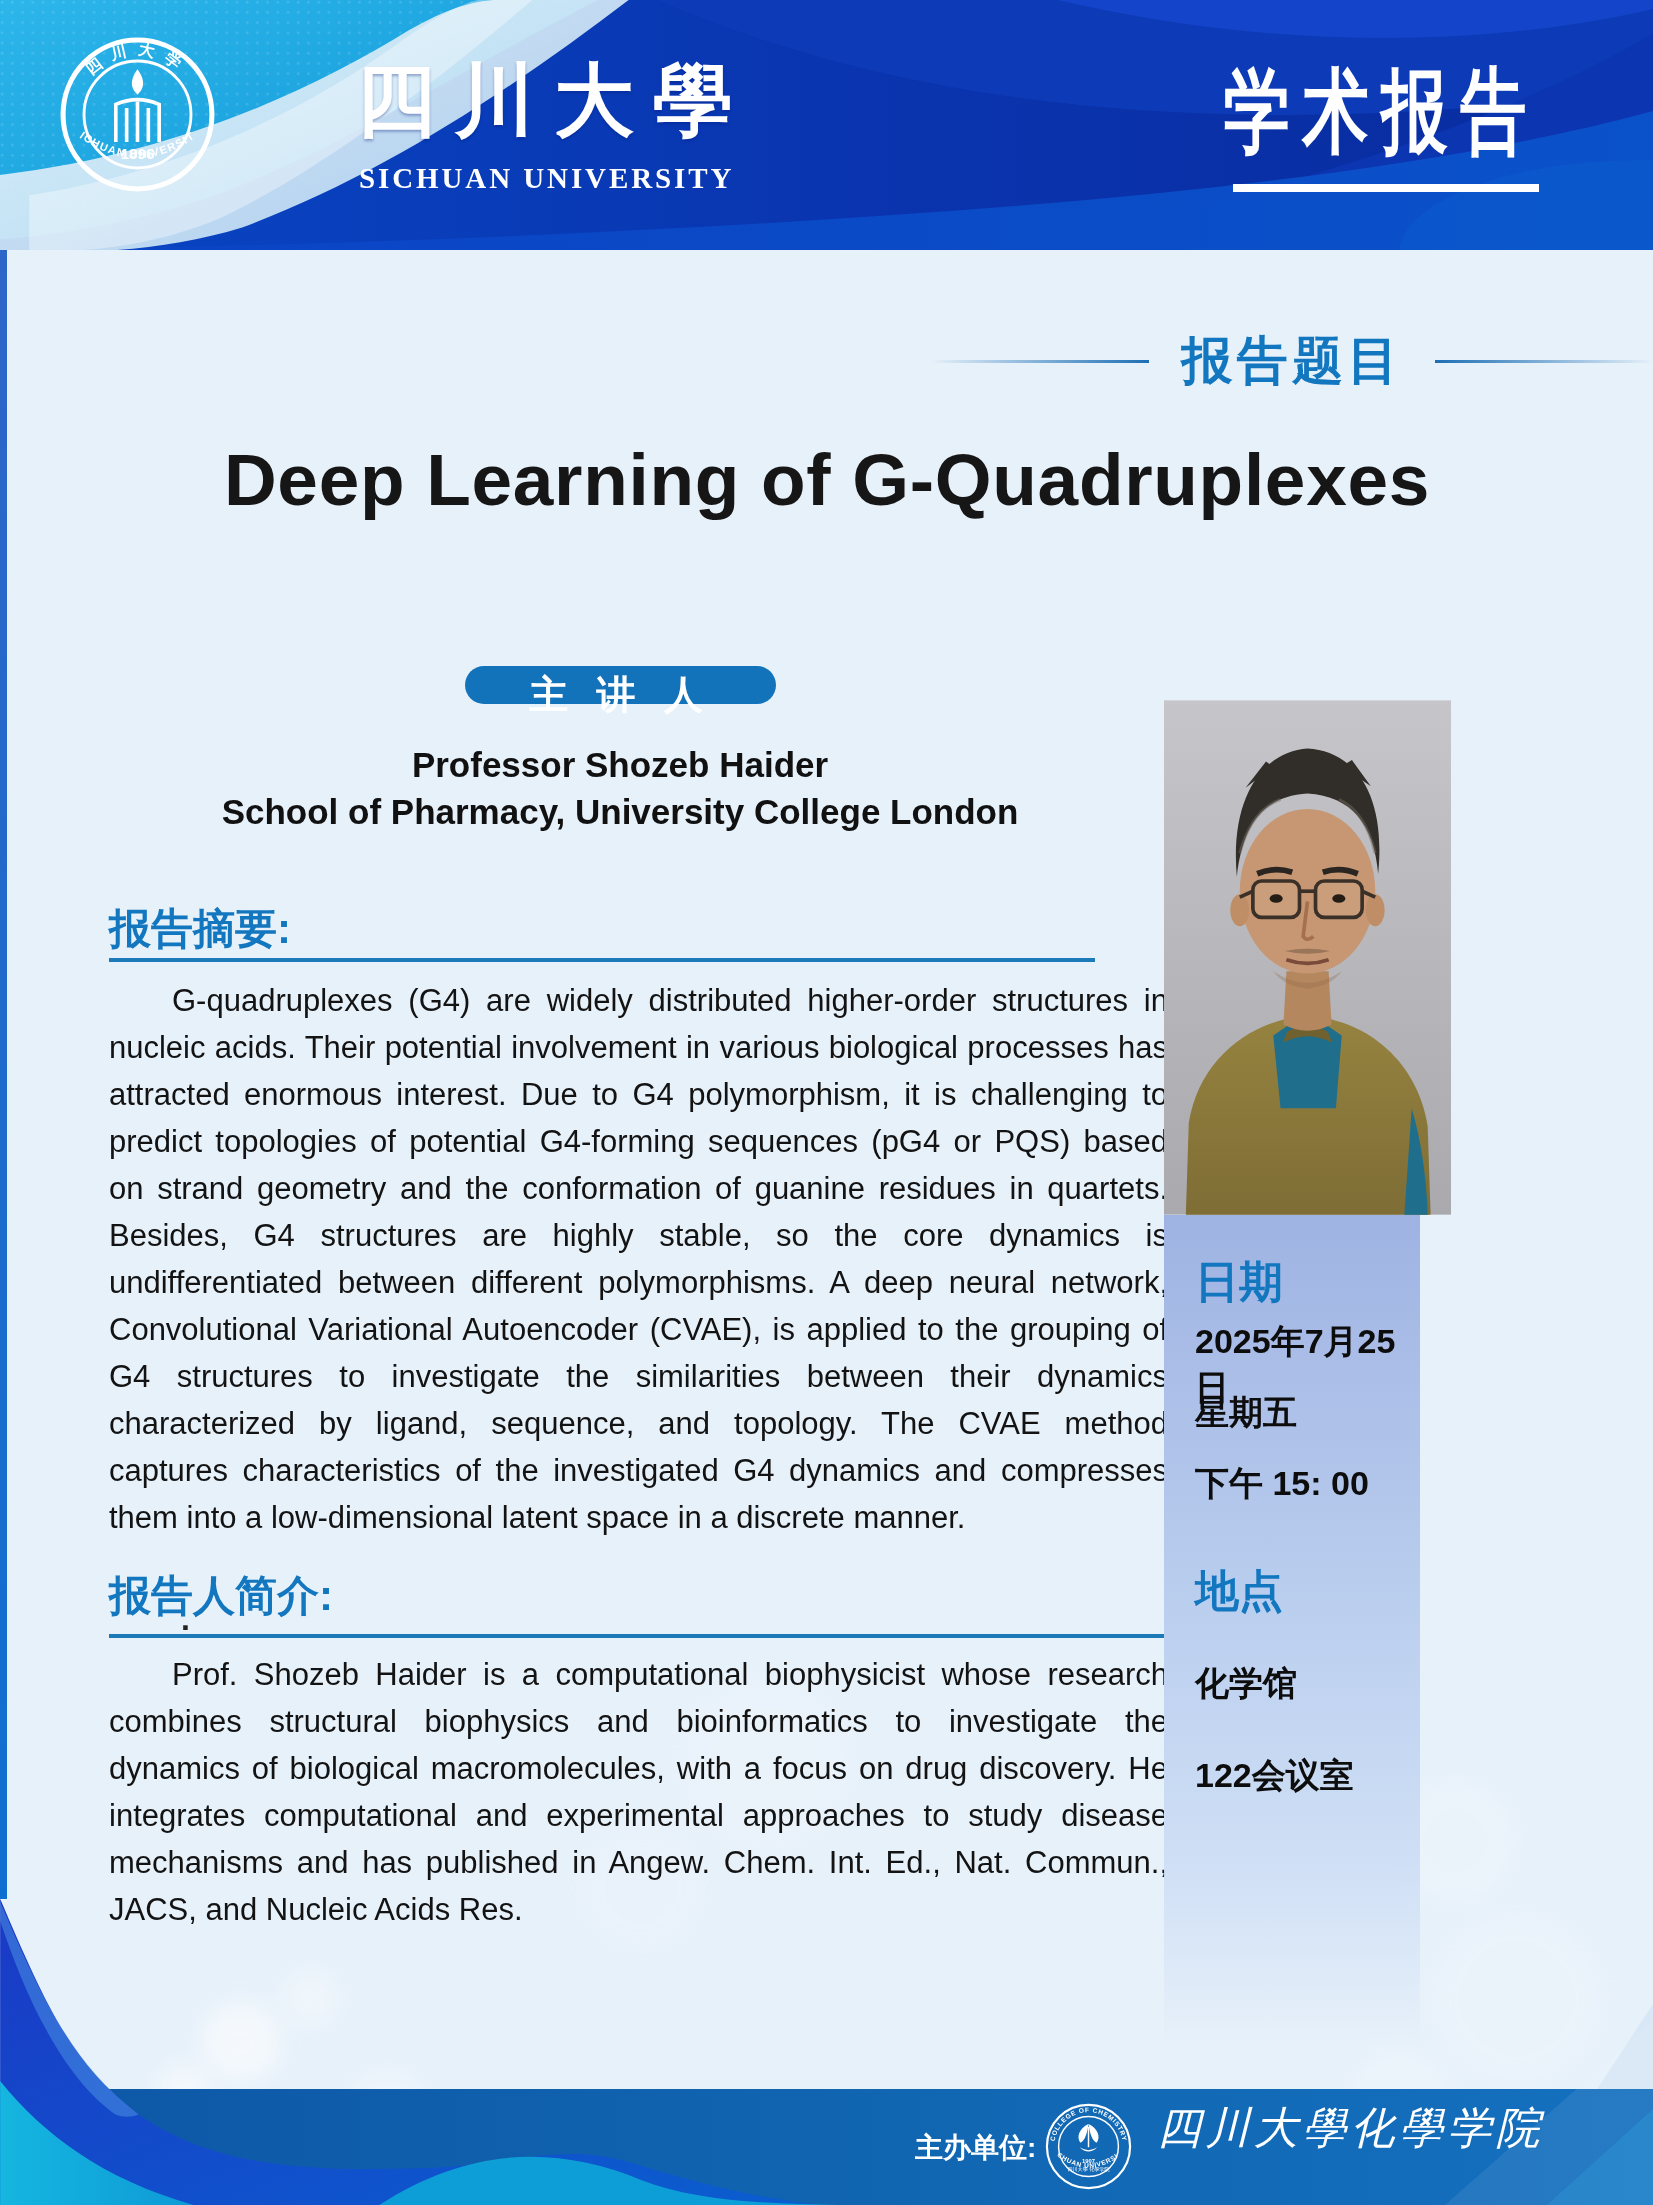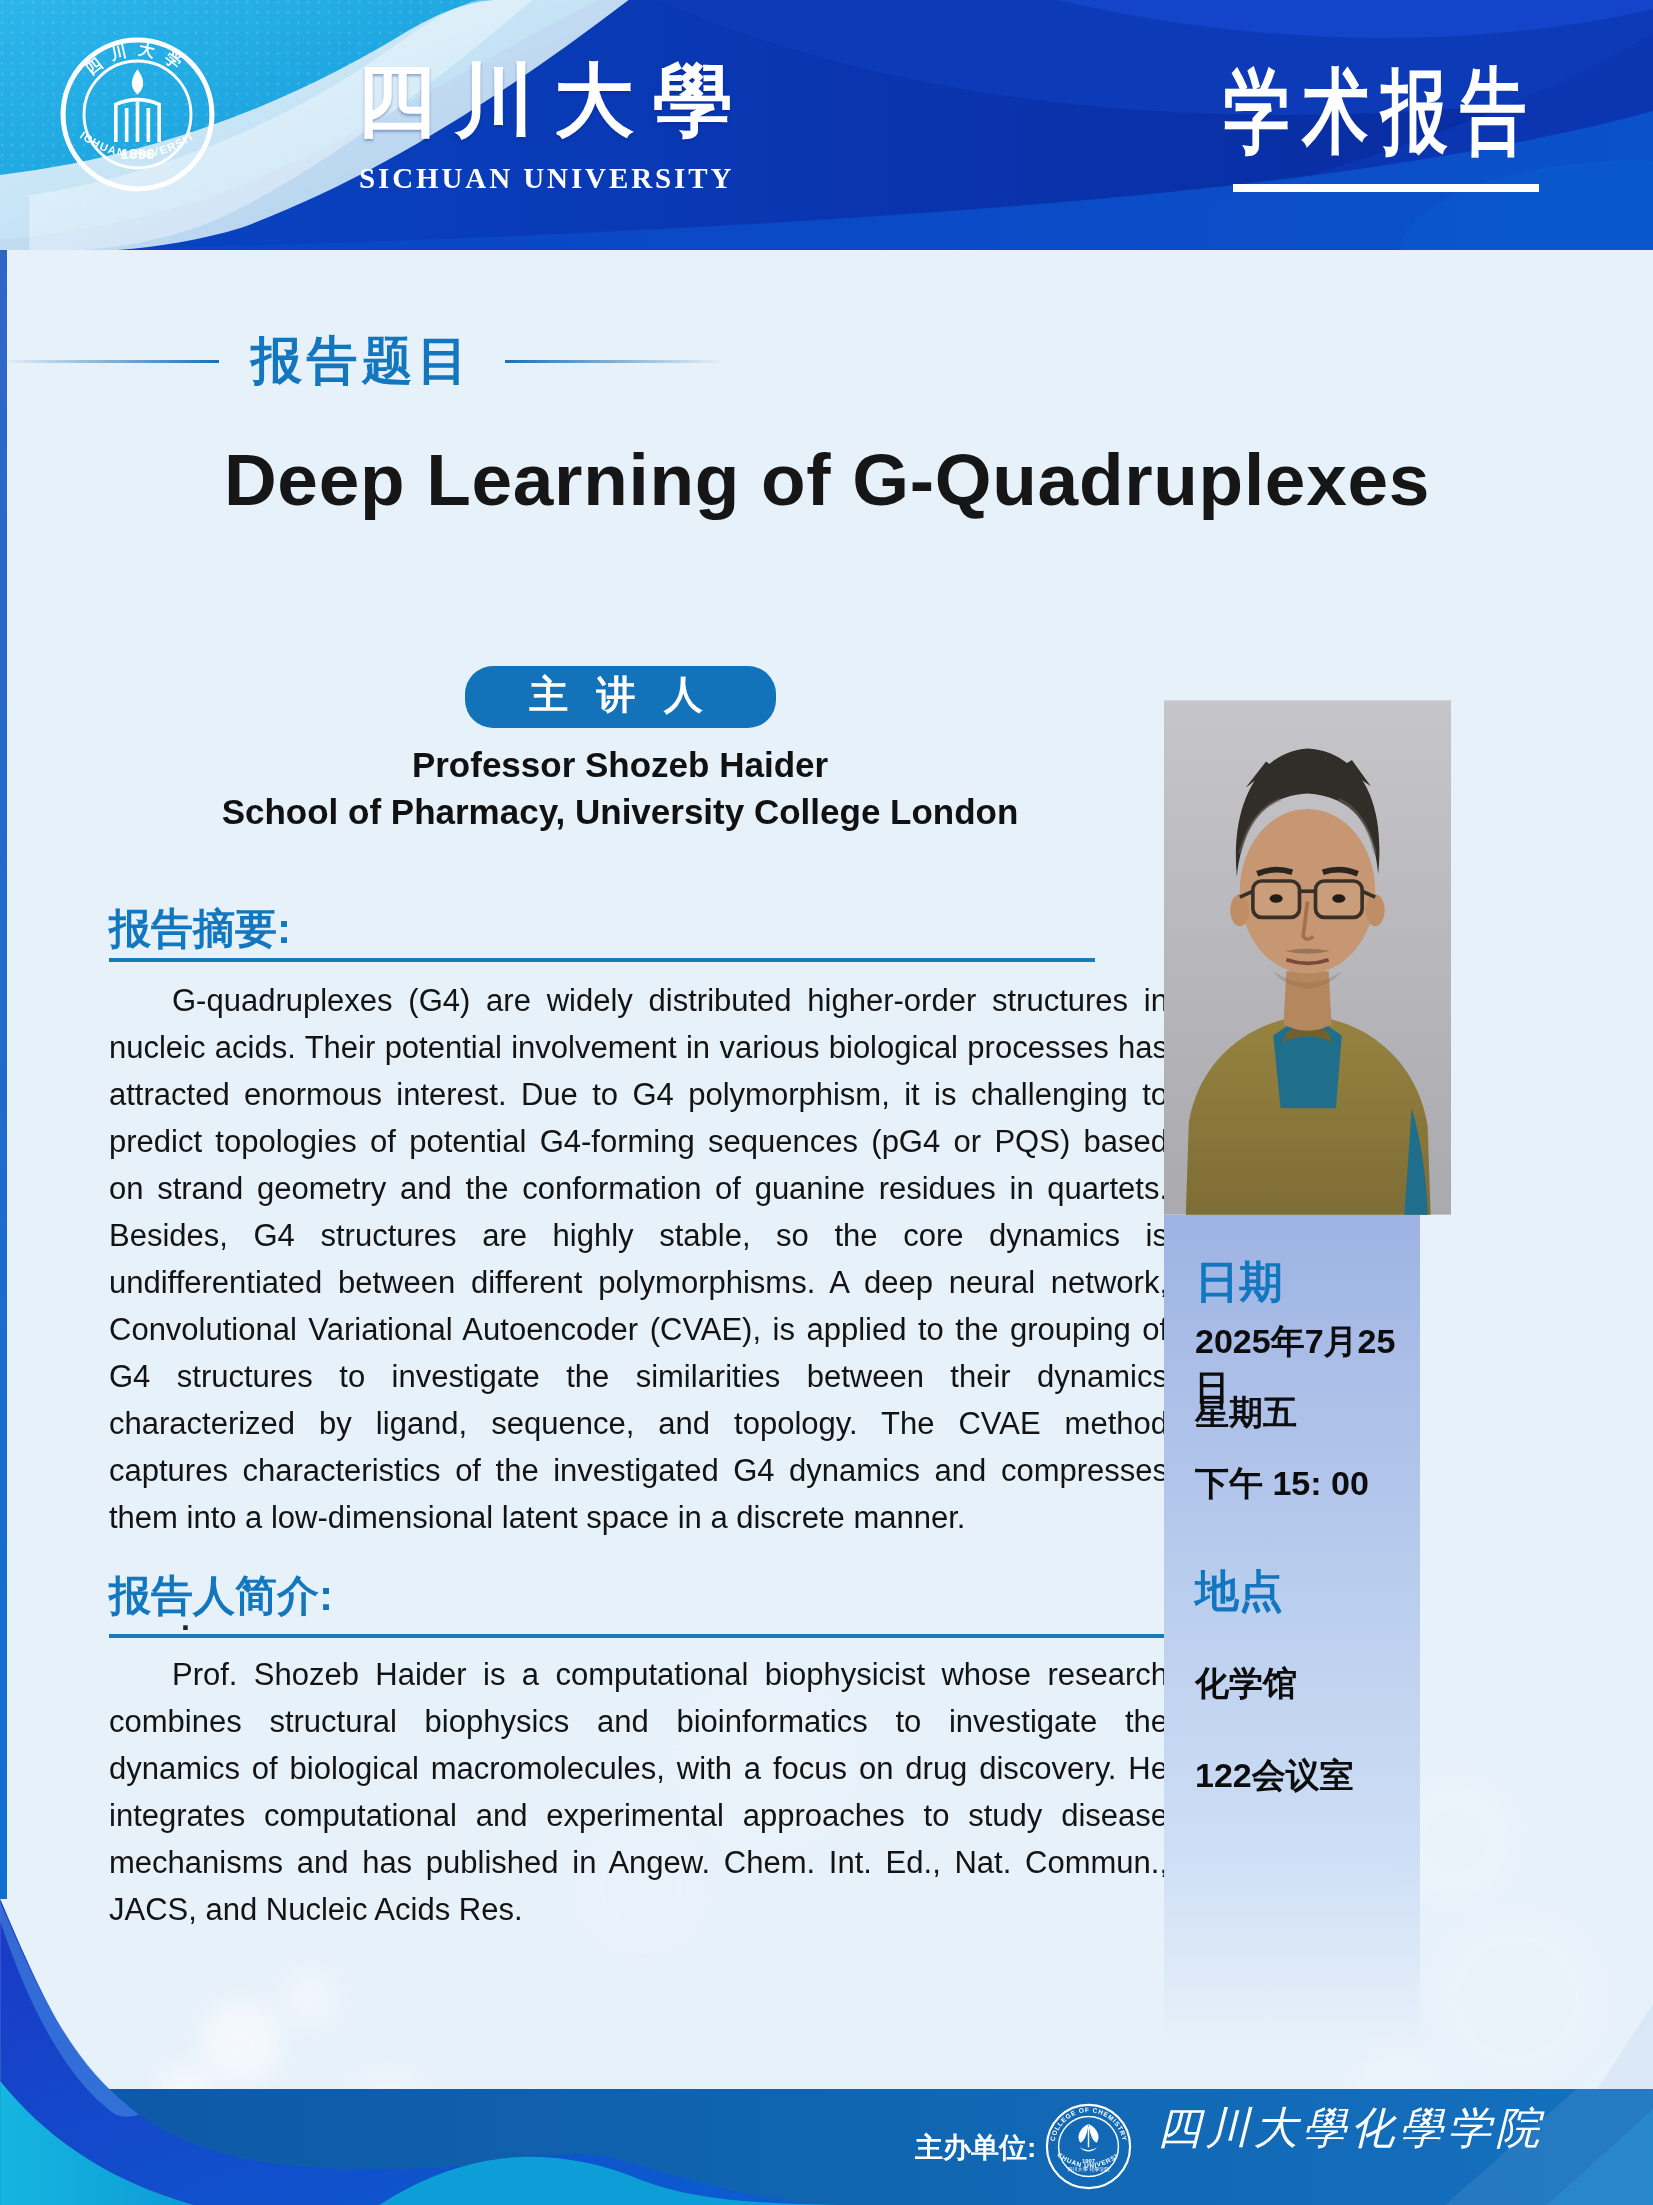--- a/index.html
+++ b/index.html
@@ -32,29 +32,29 @@
     position:absolute;right:115px;top:184px;width:306px;height:8px;background:#fff;
   }
   
   .left-strip{position:absolute;left:0;top:250px;width:7.3px;height:1649px;
     background:linear-gradient(#2e66c8,#0f6fd0);}
   .waves{position:absolute;left:0;top:1855px;width:1094px;height:350px;z-index:4;}
   
   .bokeh{position:absolute;border-radius:50%;background:#fff;filter:blur(11.7px);z-index:1;}
   
   .title-label-row{position:absolute;top:327px;left:0;width:100%;
-    display:flex;align-items:center;justify-content:flex-start;gap:32px;z-index:2;font-family:Liberation Serif, serif;}
+    display:flex;align-items:center;justify-content:flex-end;gap:32px;z-index:2;font-family:Liberation Serif, serif;}
   .title-label{font-size:51px;font-weight:800;color:var(--accent_blue,#1377c0);letter-spacing:4.4px;}
   .rule-cap{width:219px;height:2.9px;}
   .rule-cap.l{background:linear-gradient(90deg,rgba(19,119,192,0),#1d6fb4);}
   .rule-cap.r{background:linear-gradient(270deg,rgba(19,119,192,0),#1d6fb4);}
   .main-title{position:absolute;top:438px;left:0;width:100%;text-align:center;
     font-size:73px;font-weight:800;color:#161616;letter-spacing:0.7px;z-index:2;}
   
-  .speaker-badge{position:absolute;left:465px;top:666px;width:311px;height:62px;
+  .speaker-badge{position:absolute;left:465px;top:666px;width:311px;height:38px;
     background:var(--badge_blue,#1272ba);border-radius:28px;color:#fff;
     font-size:39px;font-weight:700;letter-spacing:8.8px;text-align:center;line-height:57px;z-index:2;}
   .speaker-name{position:absolute;left:0;top:745px;width:1240px;text-align:center;
     font-size:35px;font-weight:800;color:#111;z-index:2;}
   .speaker-affiliation{position:absolute;left:0;top:792px;width:1240px;text-align:center;
     font-size:35px;font-weight:800;color:#111;z-index:2;}
   
   .sec-heading{position:absolute;left:109px;font-size:42px;font-weight:800;
     color:var(--accent_blue,#1377c0);z-index:2;}
   .sec-rule{position:absolute;left:109px;background:var(--rule_blue,#1d7ab9);z-index:2;}

